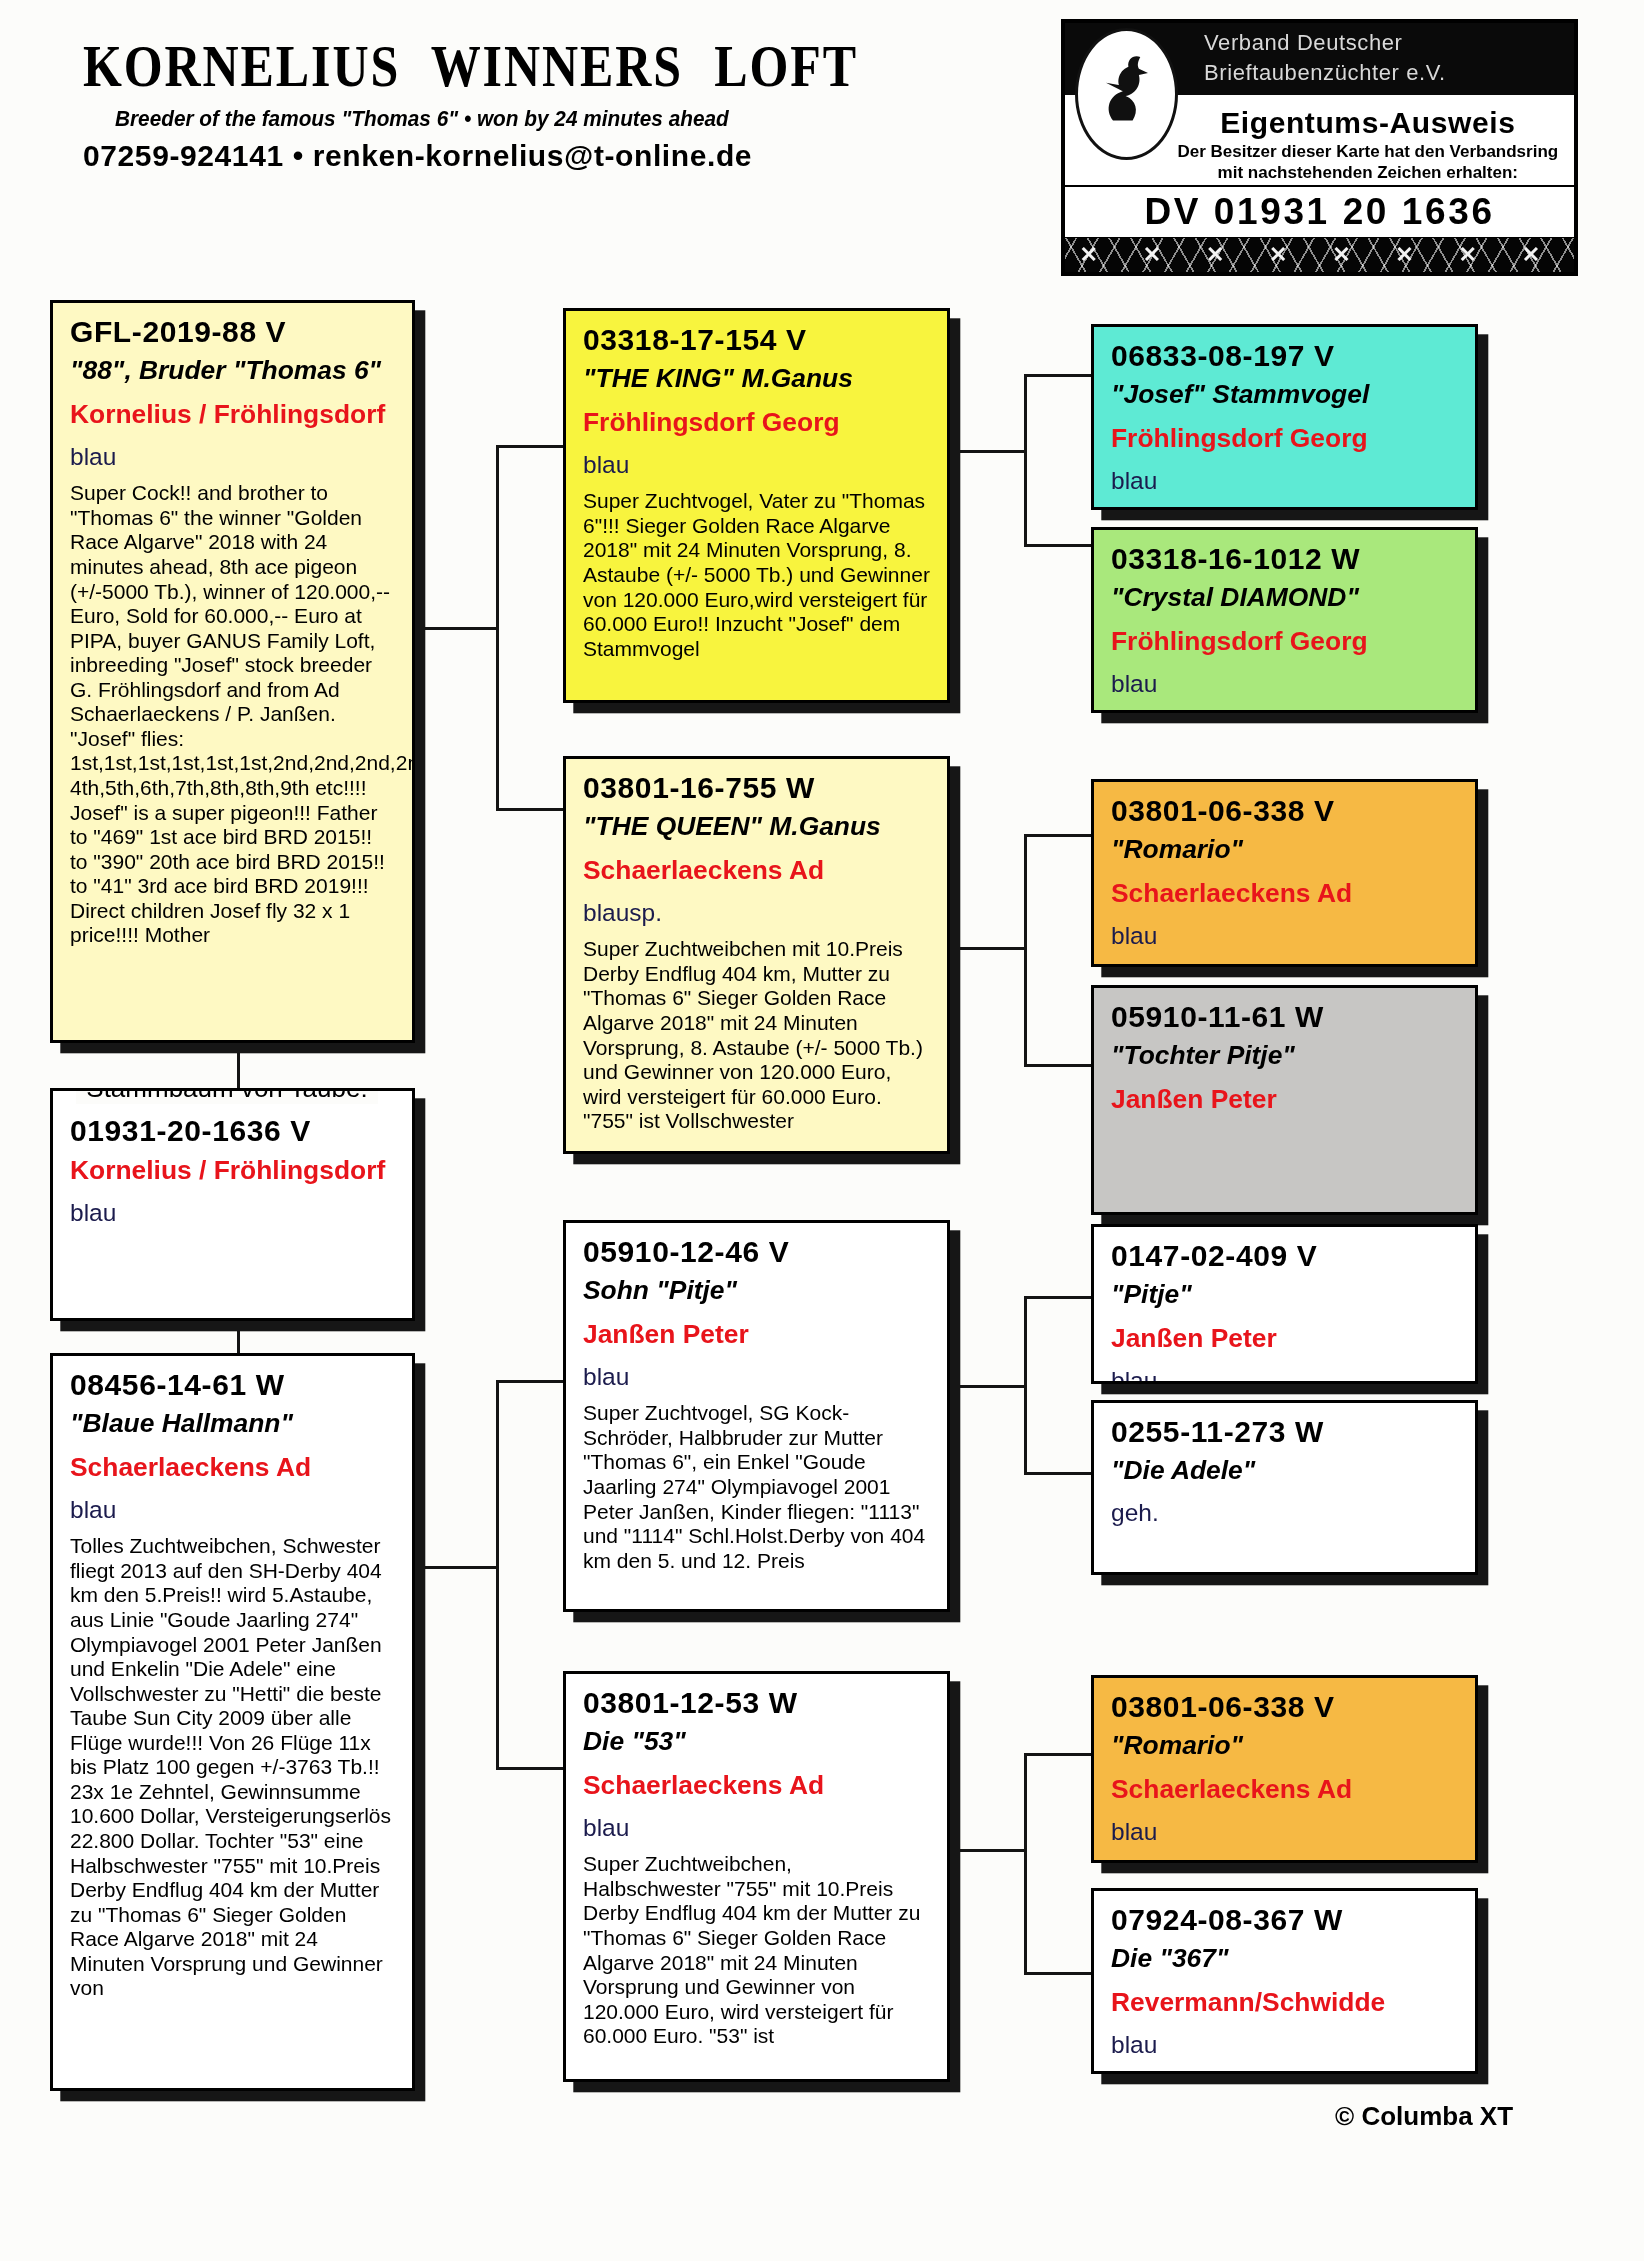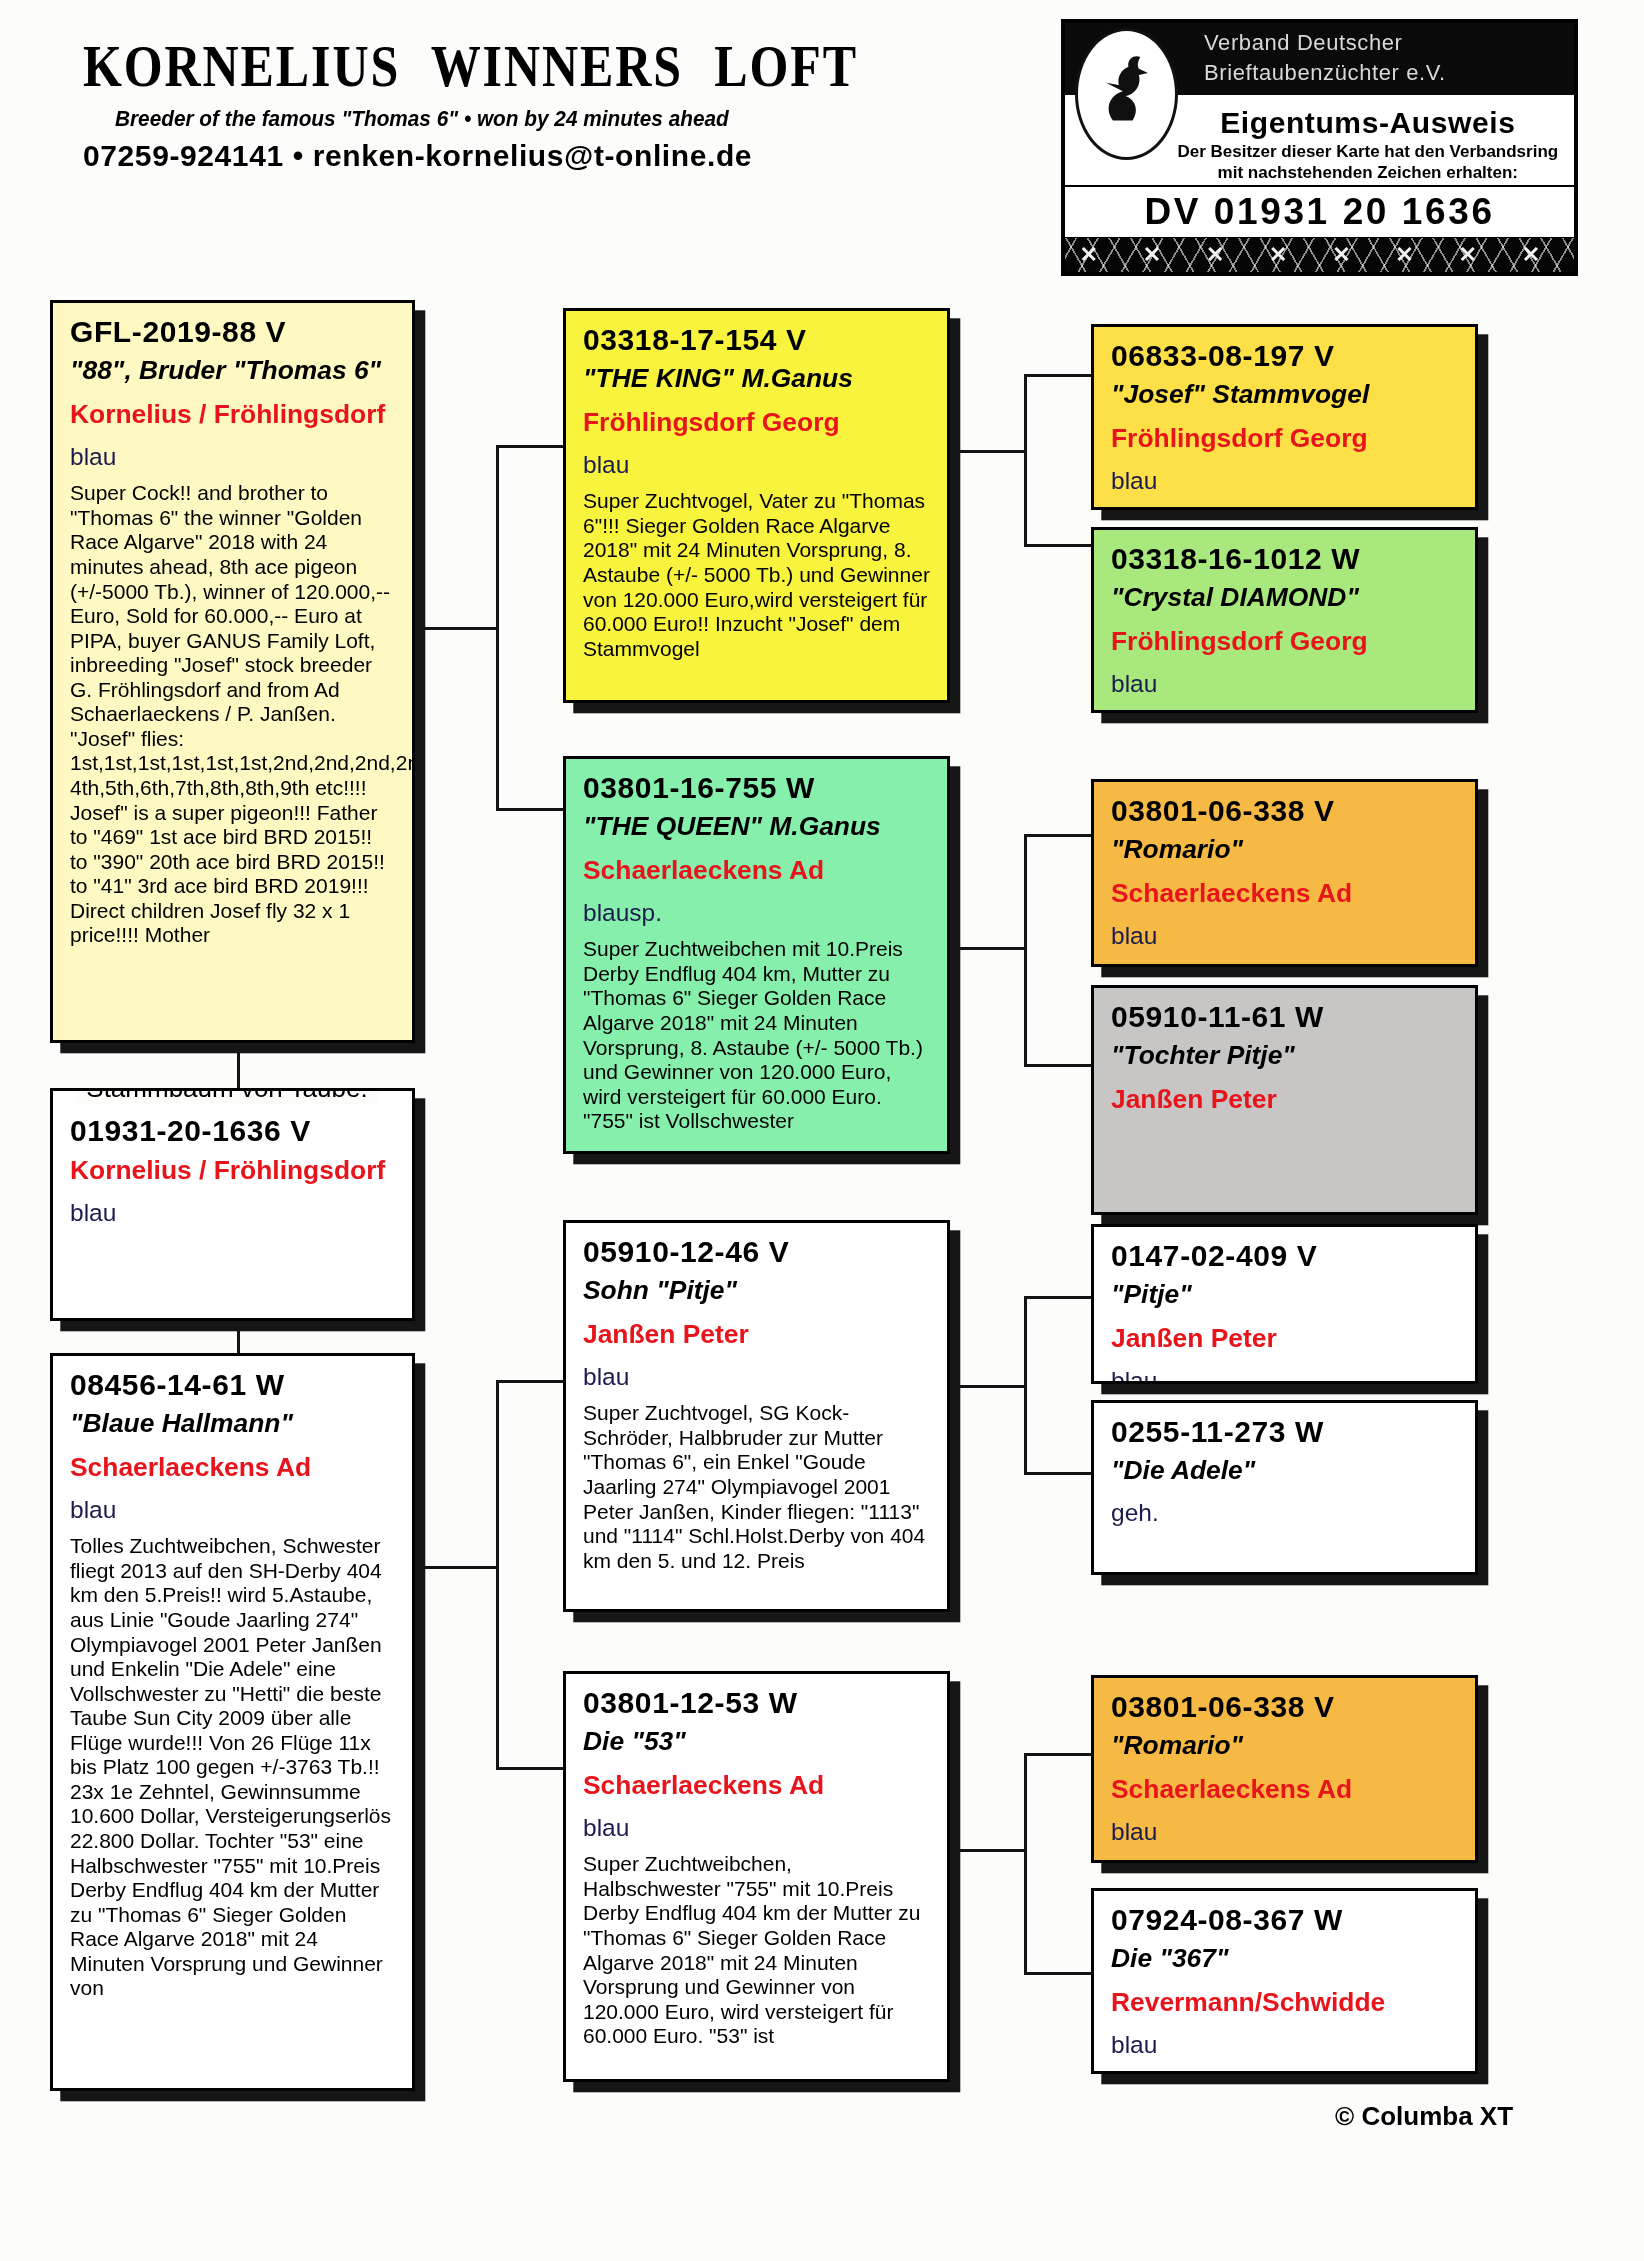--- a/index.html
+++ b/index.html
@@ -187,21 +187,21 @@
 </div>
 
 <div class="pbox b-king" style="background-color: rgb(248, 244, 62);">
   <div class="ring">03318-17-154 V</div>
   <div class="pname">"THE KING"  M.Ganus</div>
   <div class="breeder">Fröhlingsdorf Georg</div>
   <div class="pcolor">blau</div>
   <div class="desc">Super Zuchtvogel, Vater zu "Thomas 6"!!! Sieger Golden Race Algarve 2018" mit 24 Minuten Vorsprung, 8. Astaube (+/- 5000 Tb.) und Gewinner von 120.000 Euro,wird versteigert für 60.000 Euro!! Inzucht "Josef" dem Stammvogel</div>
 </div>
 
-<div class="pbox b-queen" style="background-color: #86efac;">
+<div class="pbox b-queen" style="background-color: #fef9c3;">
   <div class="ring">03801-16-755 W</div>
   <div class="pname">"THE QUEEN" M.Ganus</div>
   <div class="breeder">Schaerlaeckens Ad</div>
   <div class="pcolor">blausp.</div>
   <div class="desc">Super Zuchtweibchen mit 10.Preis Derby Endflug 404 km, Mutter zu "Thomas 6" Sieger Golden Race Algarve 2018" mit 24 Minuten Vorsprung, 8. Astaube (+/- 5000 Tb.) und Gewinner von 120.000 Euro, wird versteigert für 60.000 Euro. "755" ist Vollschwester</div>
 </div>
 
 <div class="pbox b-sohn" style="background-color: rgb(255, 255, 255);">
   <div class="ring">05910-12-46 V</div>
   <div class="pname">Sohn "Pitje"</div>
@@ -211,21 +211,21 @@
 </div>
 
 <div class="pbox b-die53" style="background-color: rgb(255, 255, 255);">
   <div class="ring">03801-12-53 W</div>
   <div class="pname">Die "53"</div>
   <div class="breeder">Schaerlaeckens Ad</div>
   <div class="pcolor">blau</div>
   <div class="desc">Super Zuchtweibchen, Halbschwester "755" mit 10.Preis Derby Endflug 404 km der Mutter zu "Thomas 6" Sieger Golden Race Algarve 2018" mit 24 Minuten Vorsprung und Gewinner von 120.000 Euro, wird versteigert für 60.000 Euro. "53" ist</div>
 </div>
 
-<div class="pbox b-josef" style="background-color: #fde047;">
+<div class="pbox b-josef" style="background-color: #5eead4;">
   <div class="ring">06833-08-197 V</div>
   <div class="pname">"Josef" Stammvogel</div>
   <div class="breeder">Fröhlingsdorf Georg</div>
   <div class="pcolor">blau</div>
 </div>
 
 <div class="pbox b-crystal" style="background-color: rgb(169, 232, 124);">
   <div class="ring">03318-16-1012 W</div>
   <div class="pname">"Crystal DIAMOND"</div>
   <div class="breeder">Fröhlingsdorf Georg</div>

